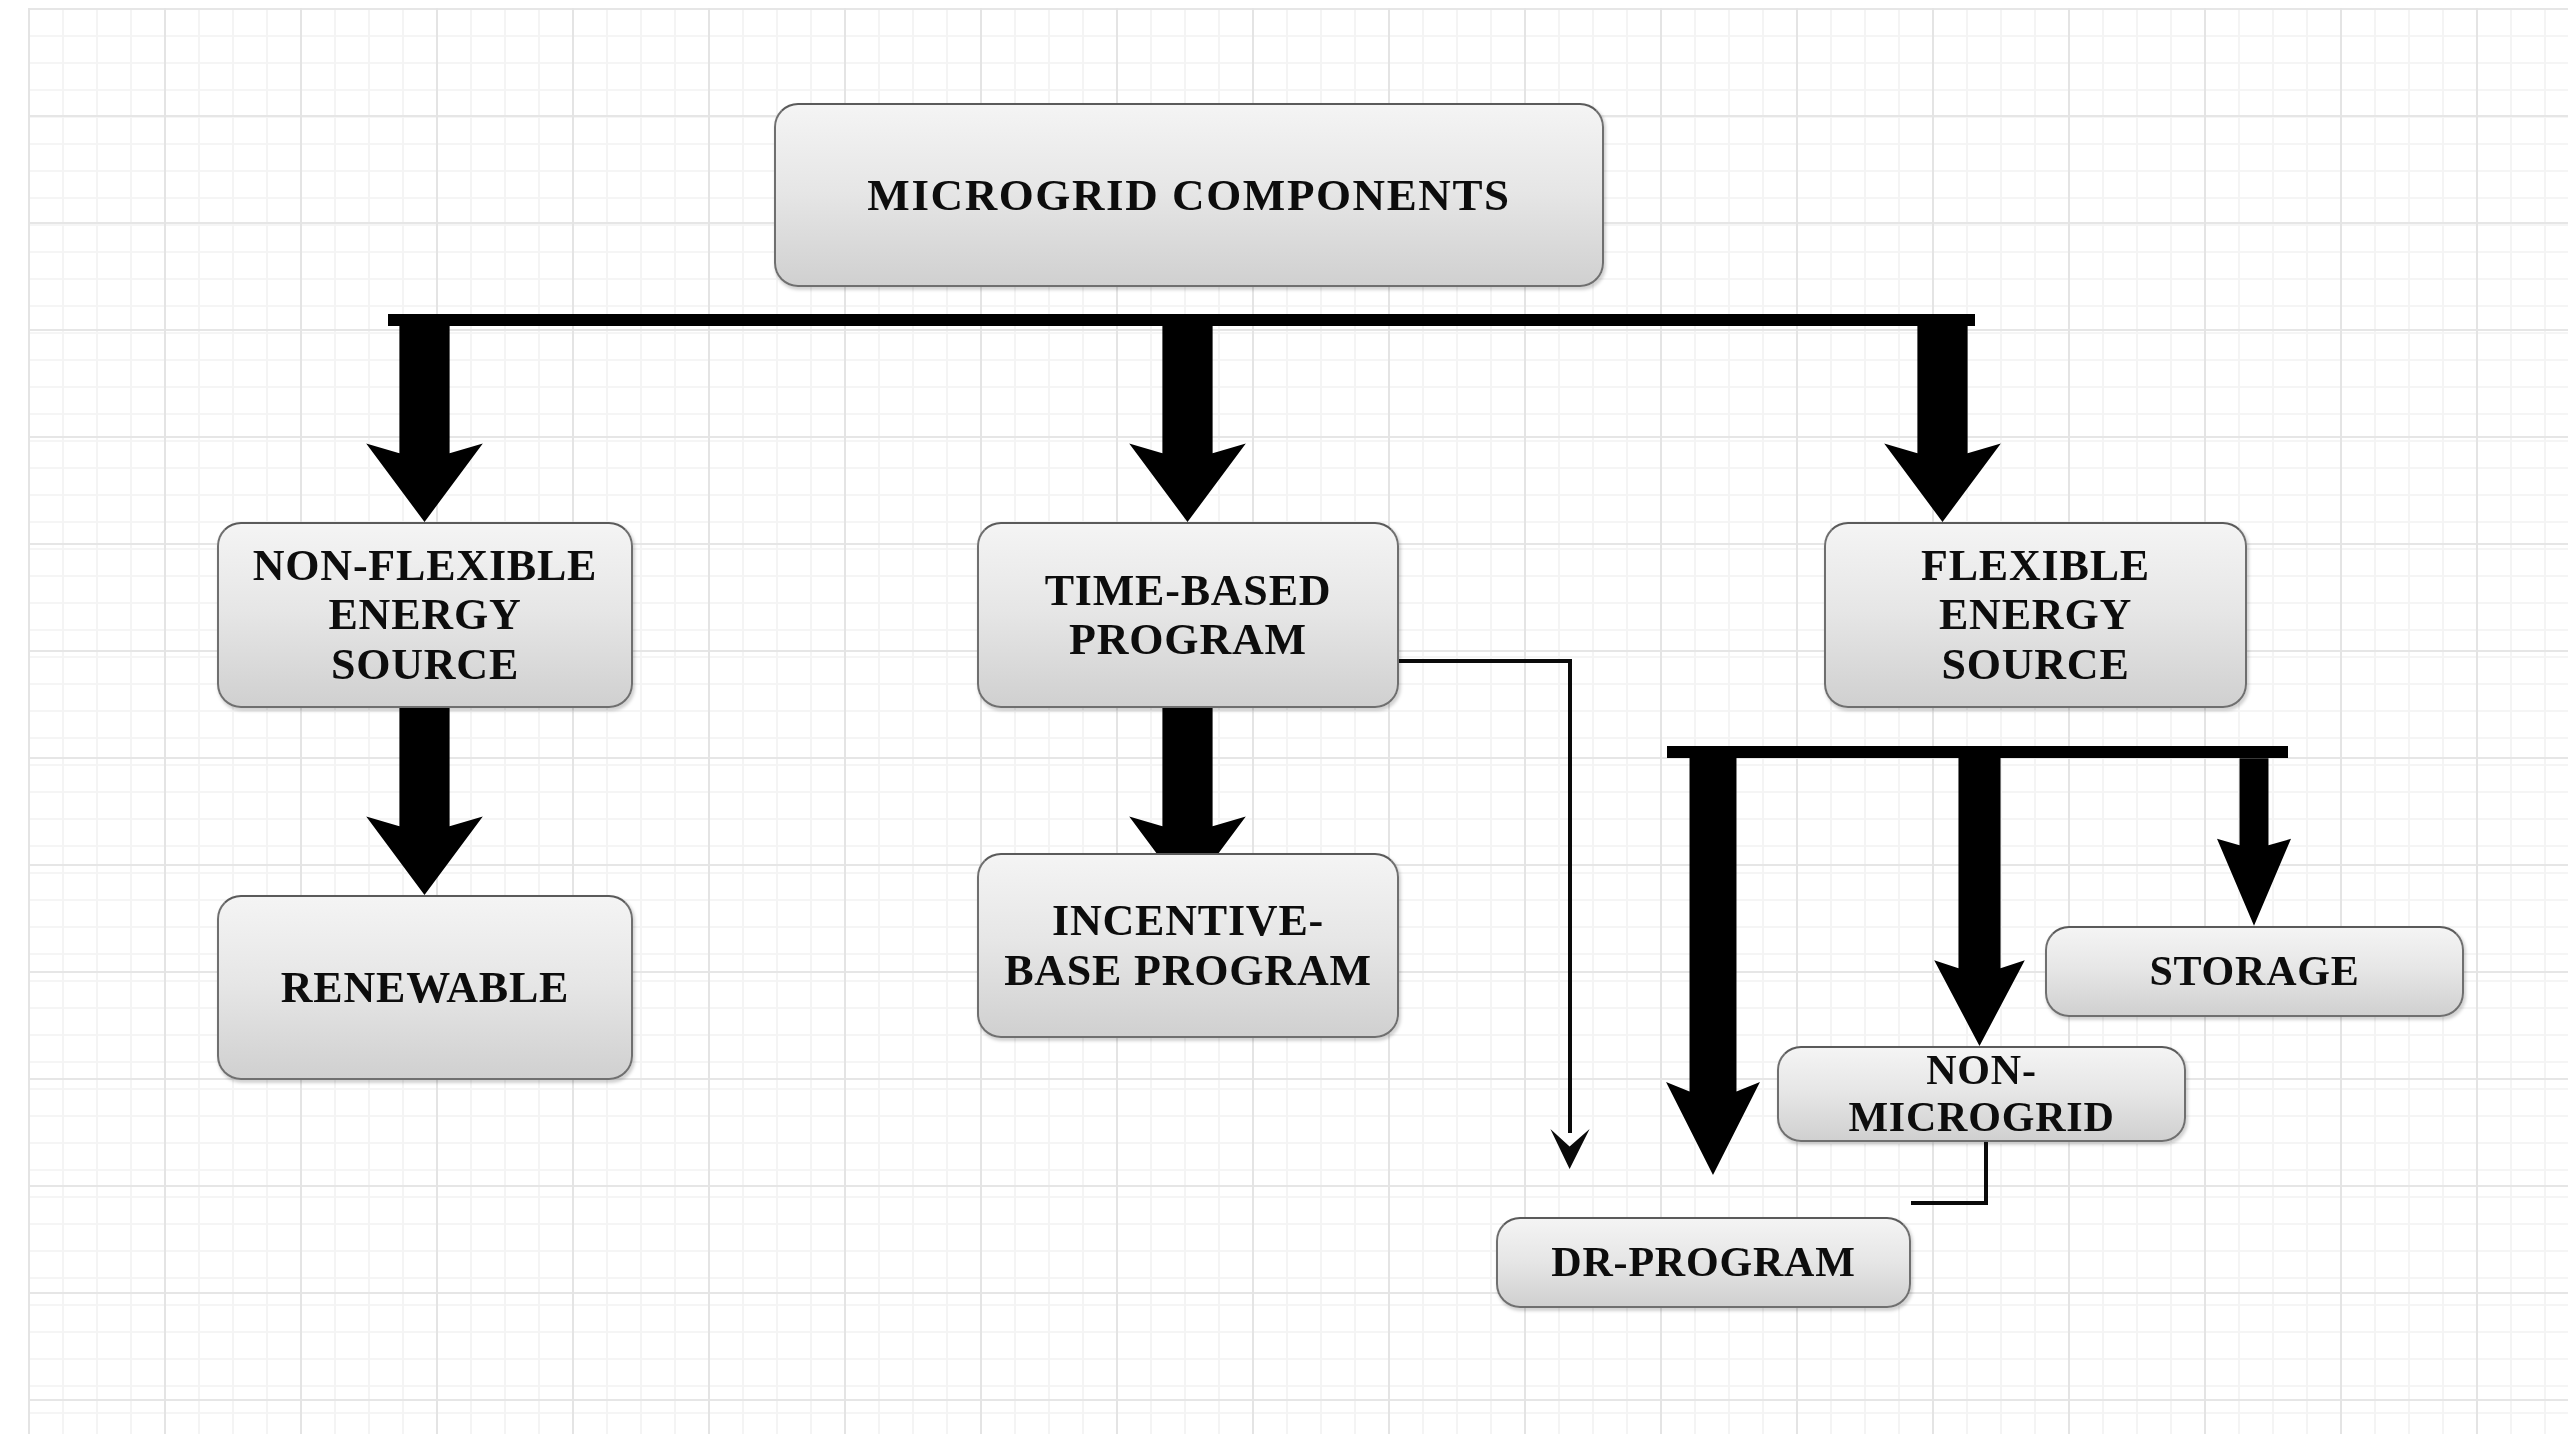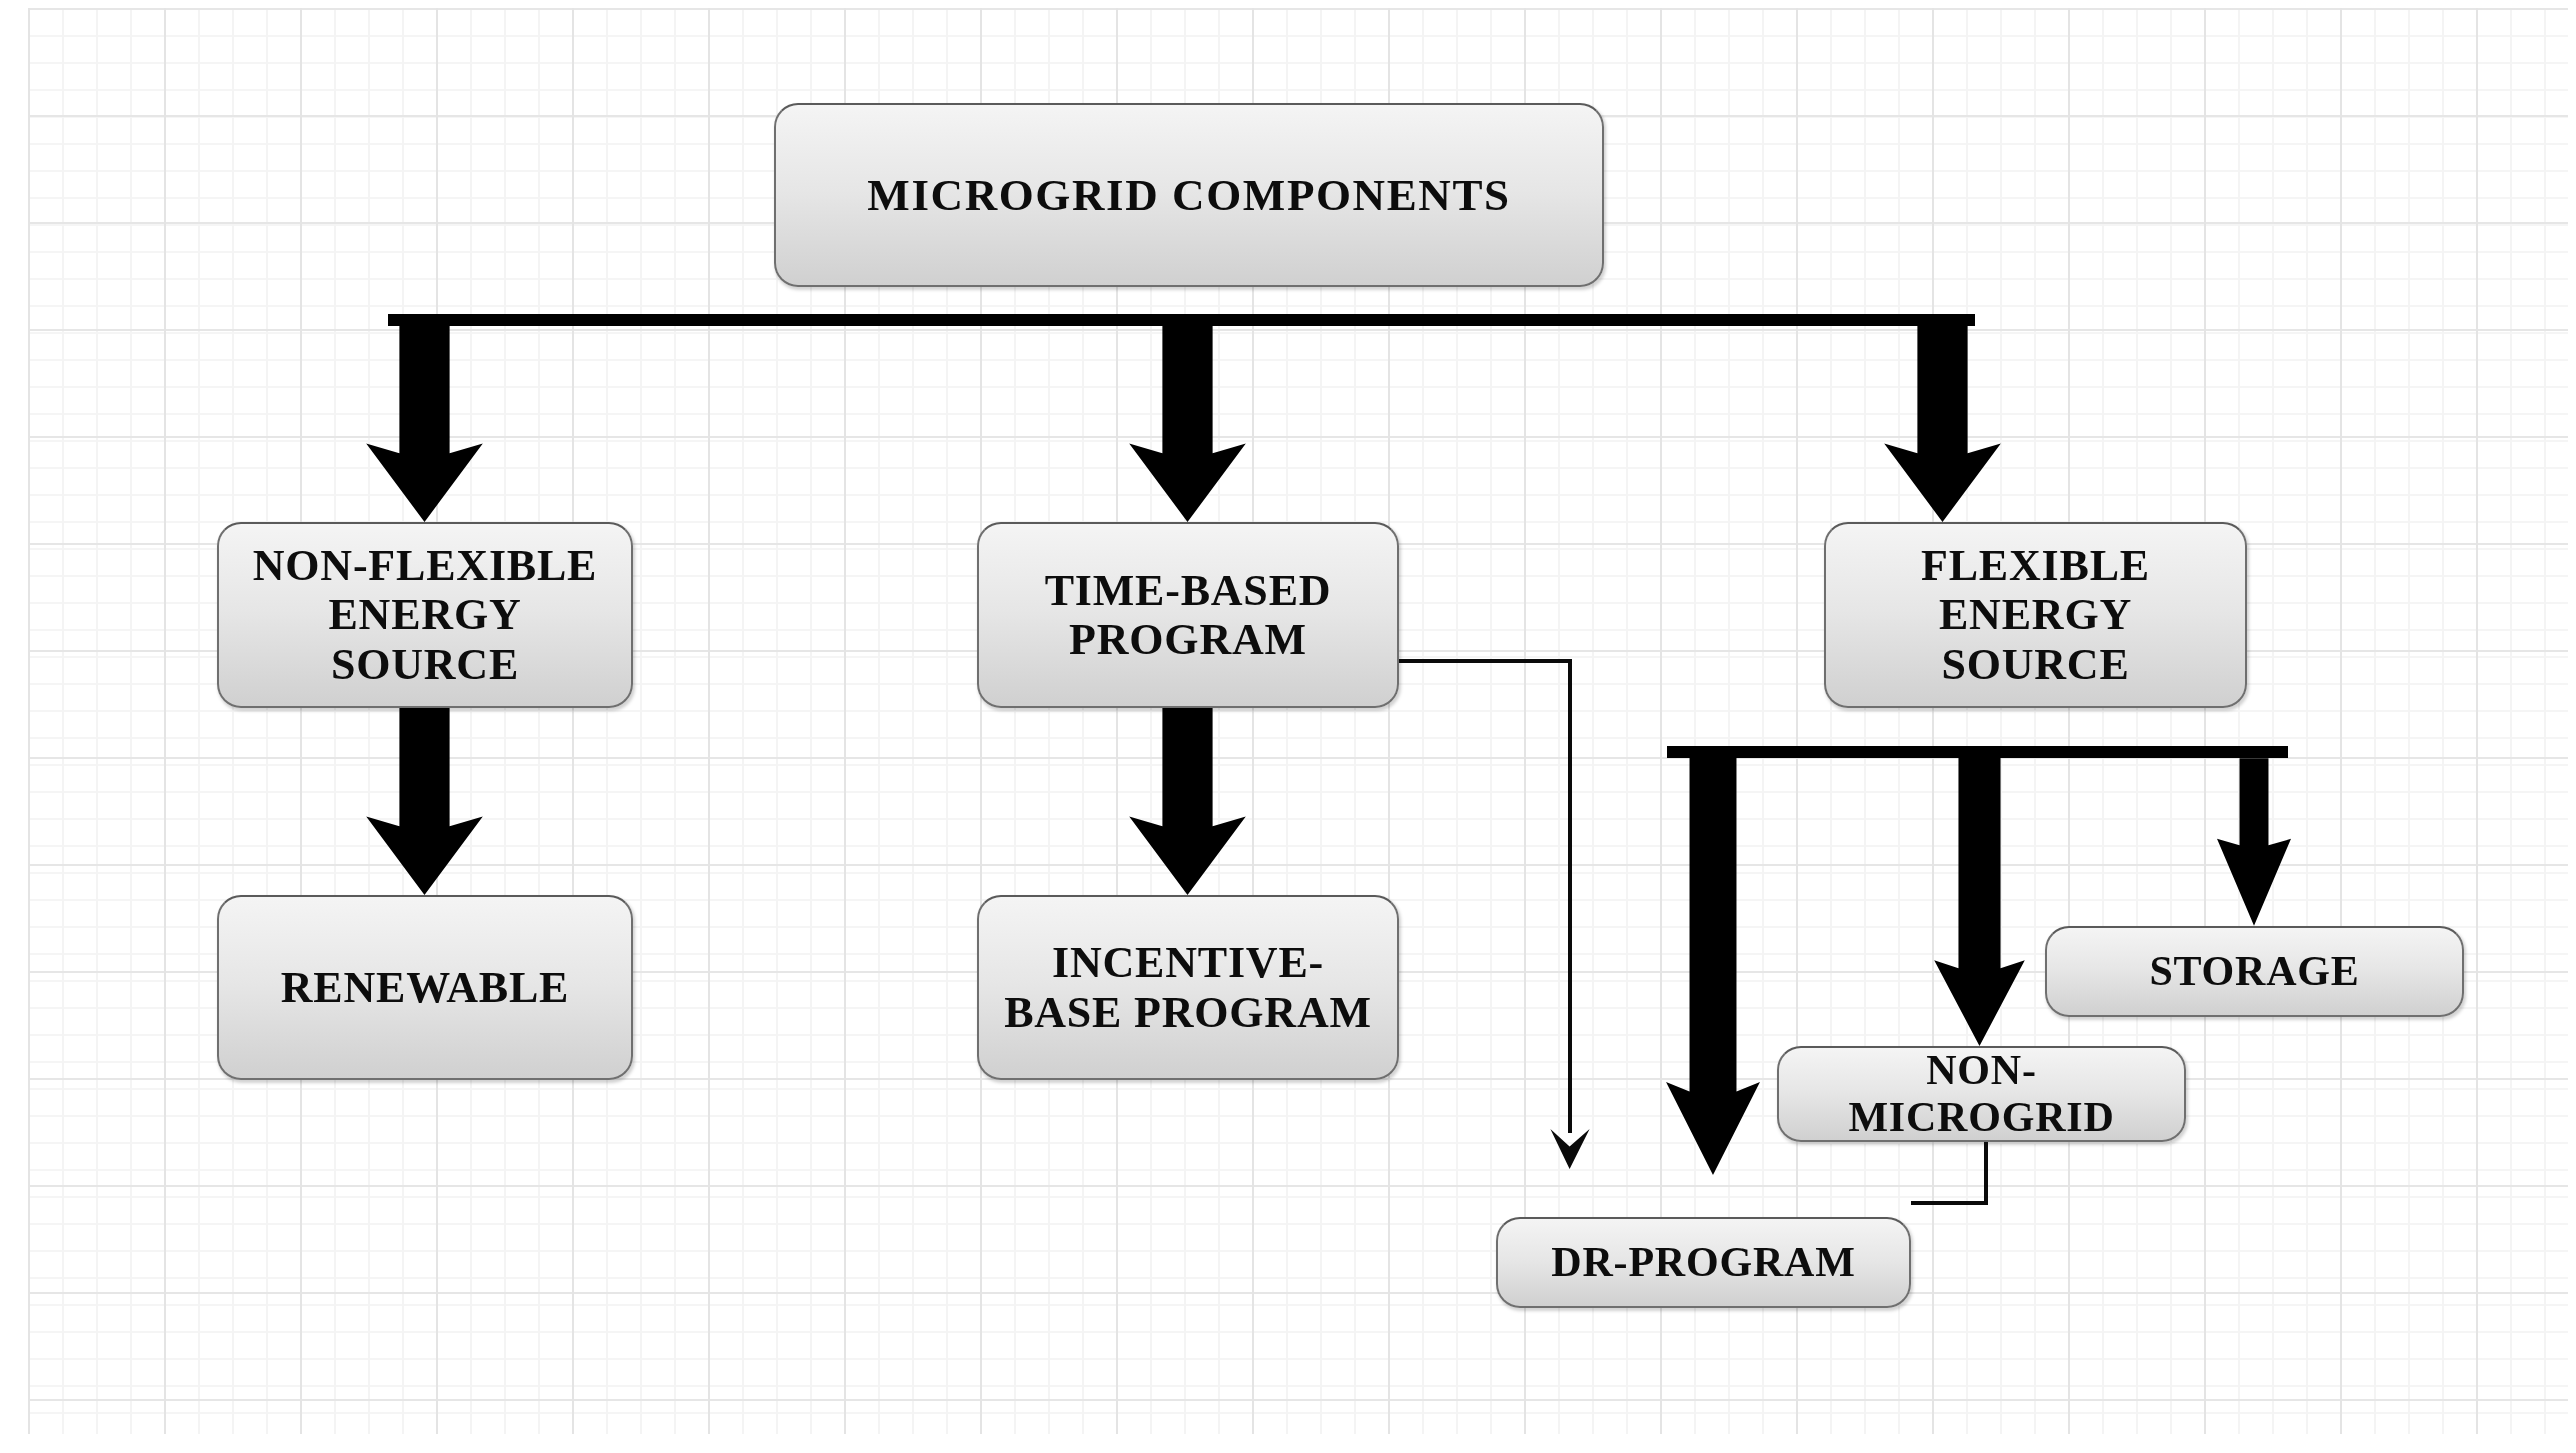--- a/index.html
+++ b/index.html
@@ -105,21 +105,21 @@
   <svg class="block-arrow" style="left:366px; top:708px;" width="117" height="187" viewBox="0 0 144 231">
     <polygon points="41,0 103,0 103,146 144,134 72,231 0,134 41,146"></polygon>
   </svg>
   <svg class="block-arrow" style="left:1129px; top:708px;" width="117" height="187" viewBox="0 0 144 231">
     <polygon points="41,0 103,0 103,146 144,134 72,231 0,134 41,146"></polygon>
   </svg>
 
   <div class="node" style="left:217px; top:895px; width:416px; height:185px;">
     <span class="lbl">RENEWABLE</span>
   </div>
-  <div class="node" style="left:977px; top:895px; width:422px; height:185px;">
+  <div class="node" style="left:977px; top:853px; width:422px; height:185px;">
     <span class="lbl">INCENTIVE-
 BASE PROGRAM</span>
   </div>
 
   <div class="bar" style="left:1667px; top:746px; width:621px;"></div>
 
   <svg class="block-arrow" style="left:1666px; top:758px;" width="94" height="417" viewBox="0 0 116 515">
     <polygon points="29,0 87,0 87,412 116,400 58,515 0,400 29,412"></polygon>
   </svg>
   <svg class="block-arrow" style="left:1934px; top:758px;" width="91" height="288" viewBox="0 0 112 356">

